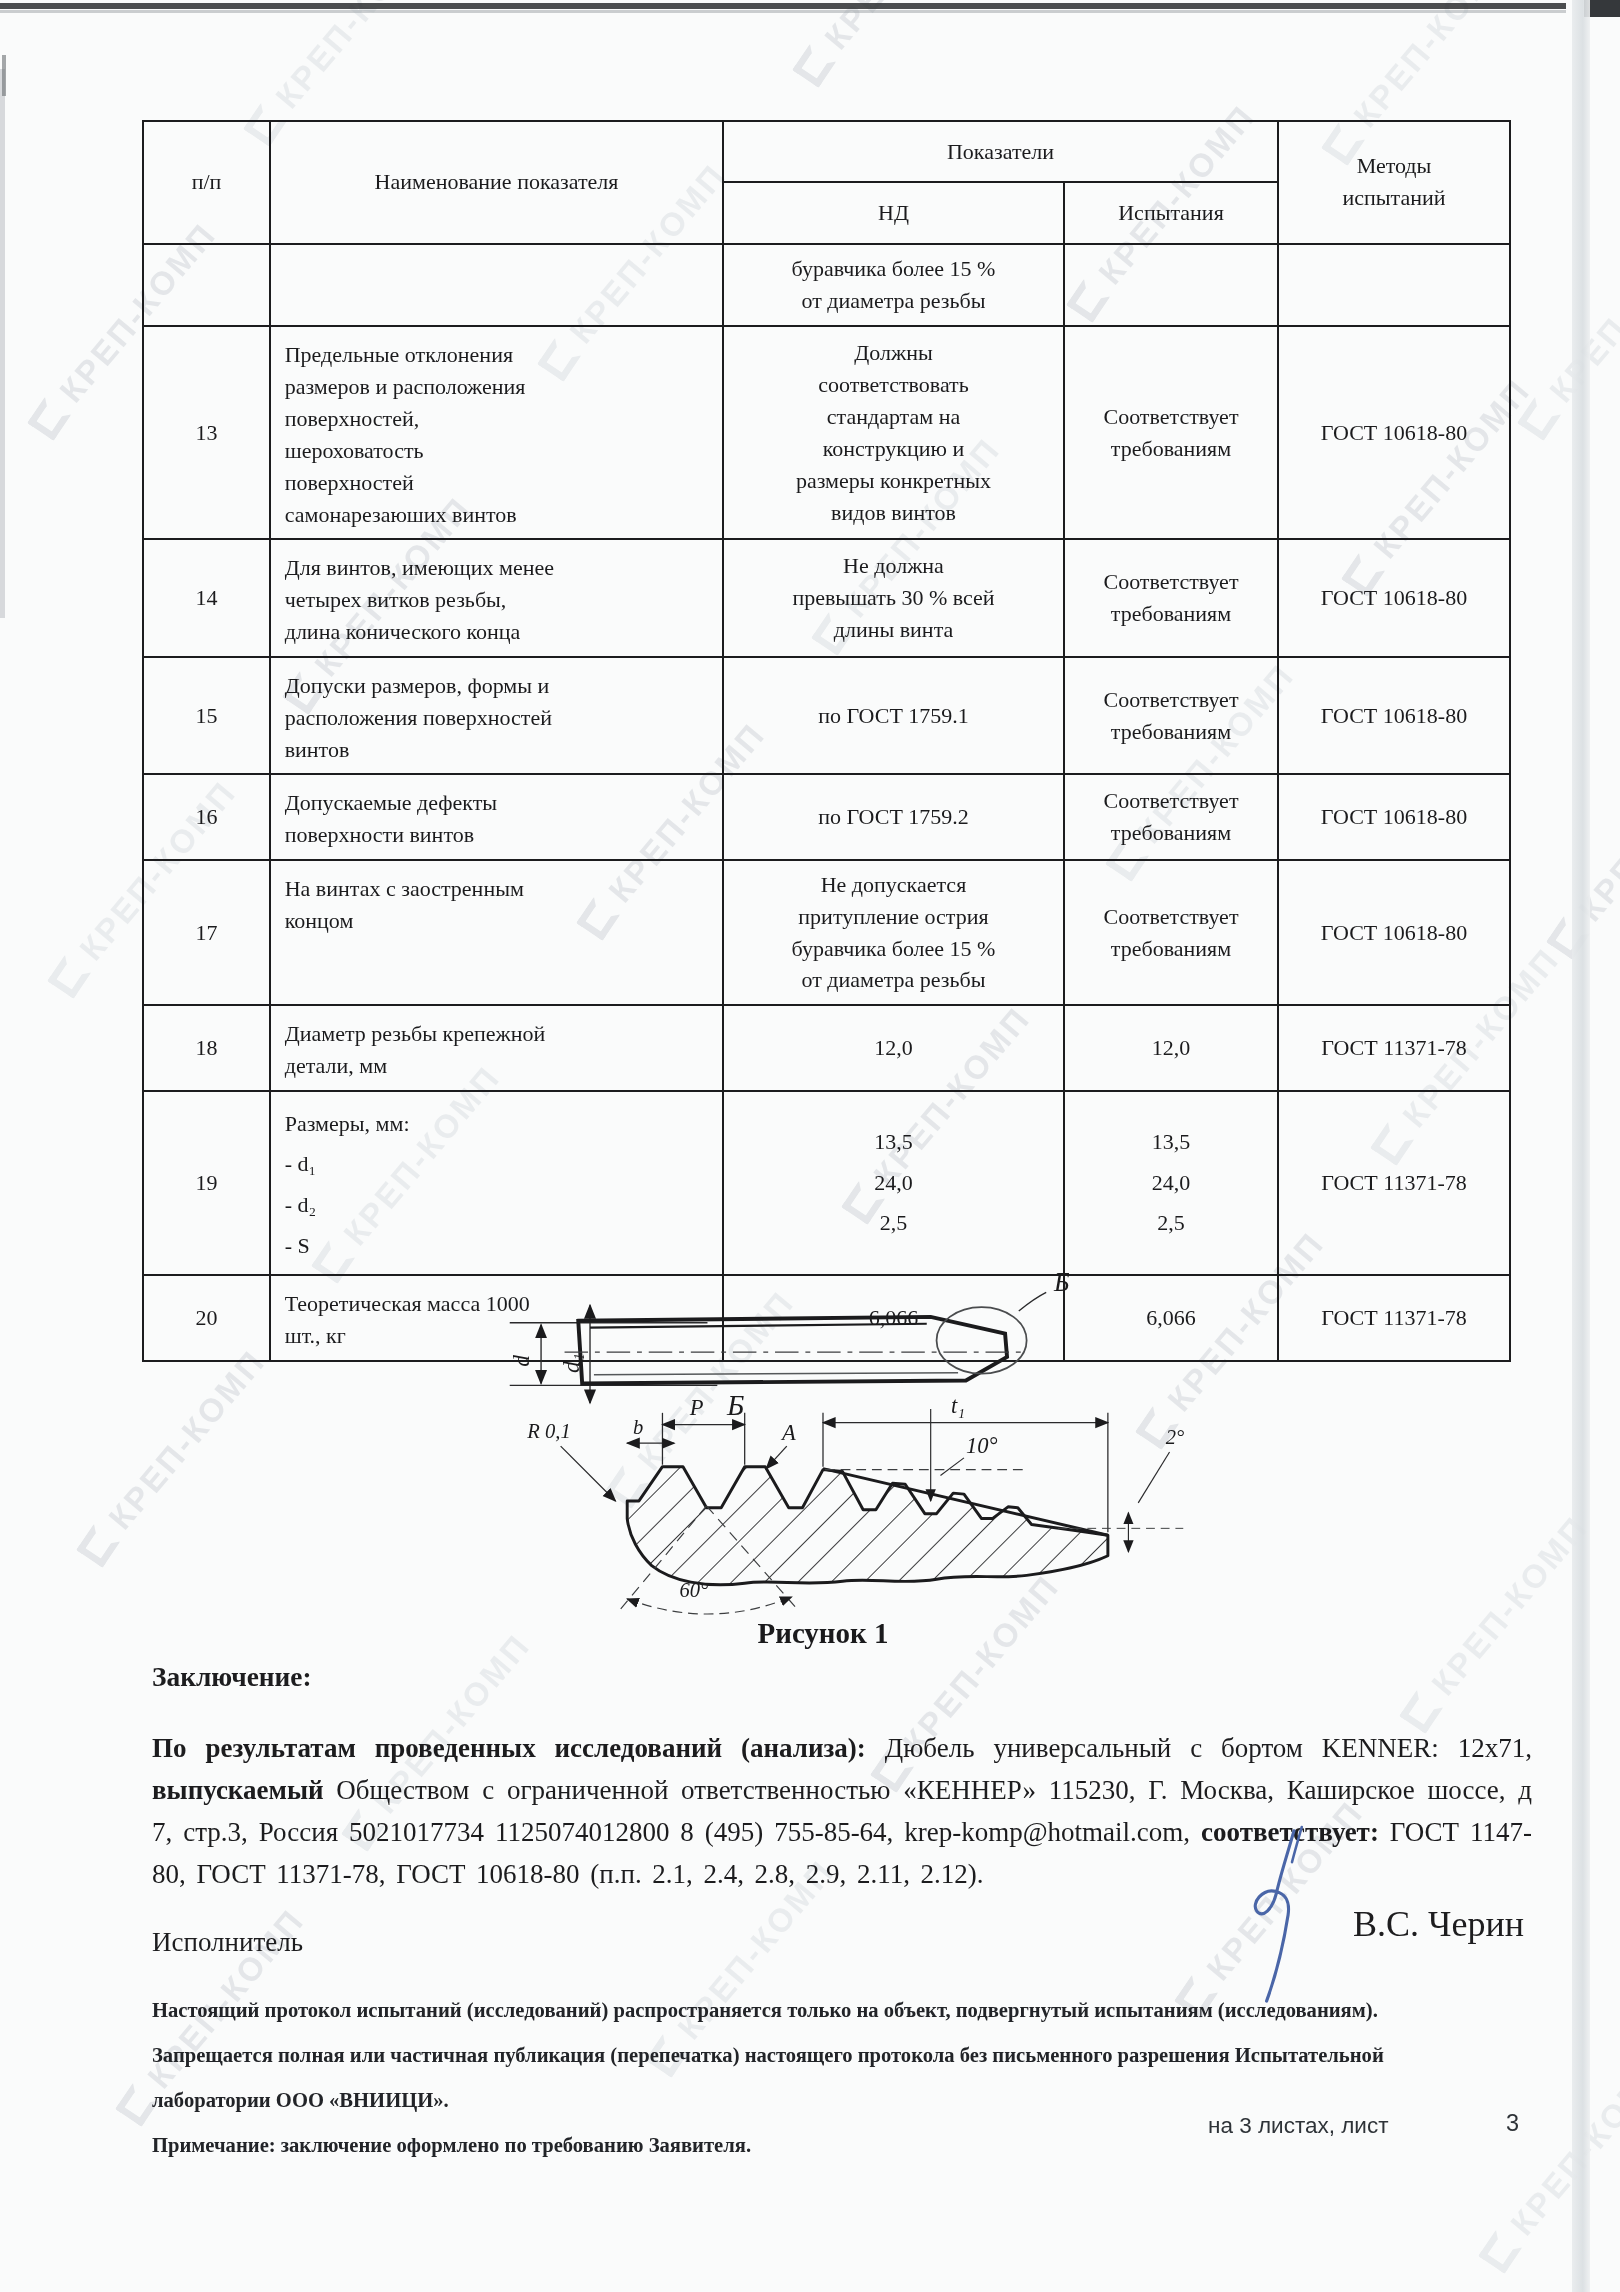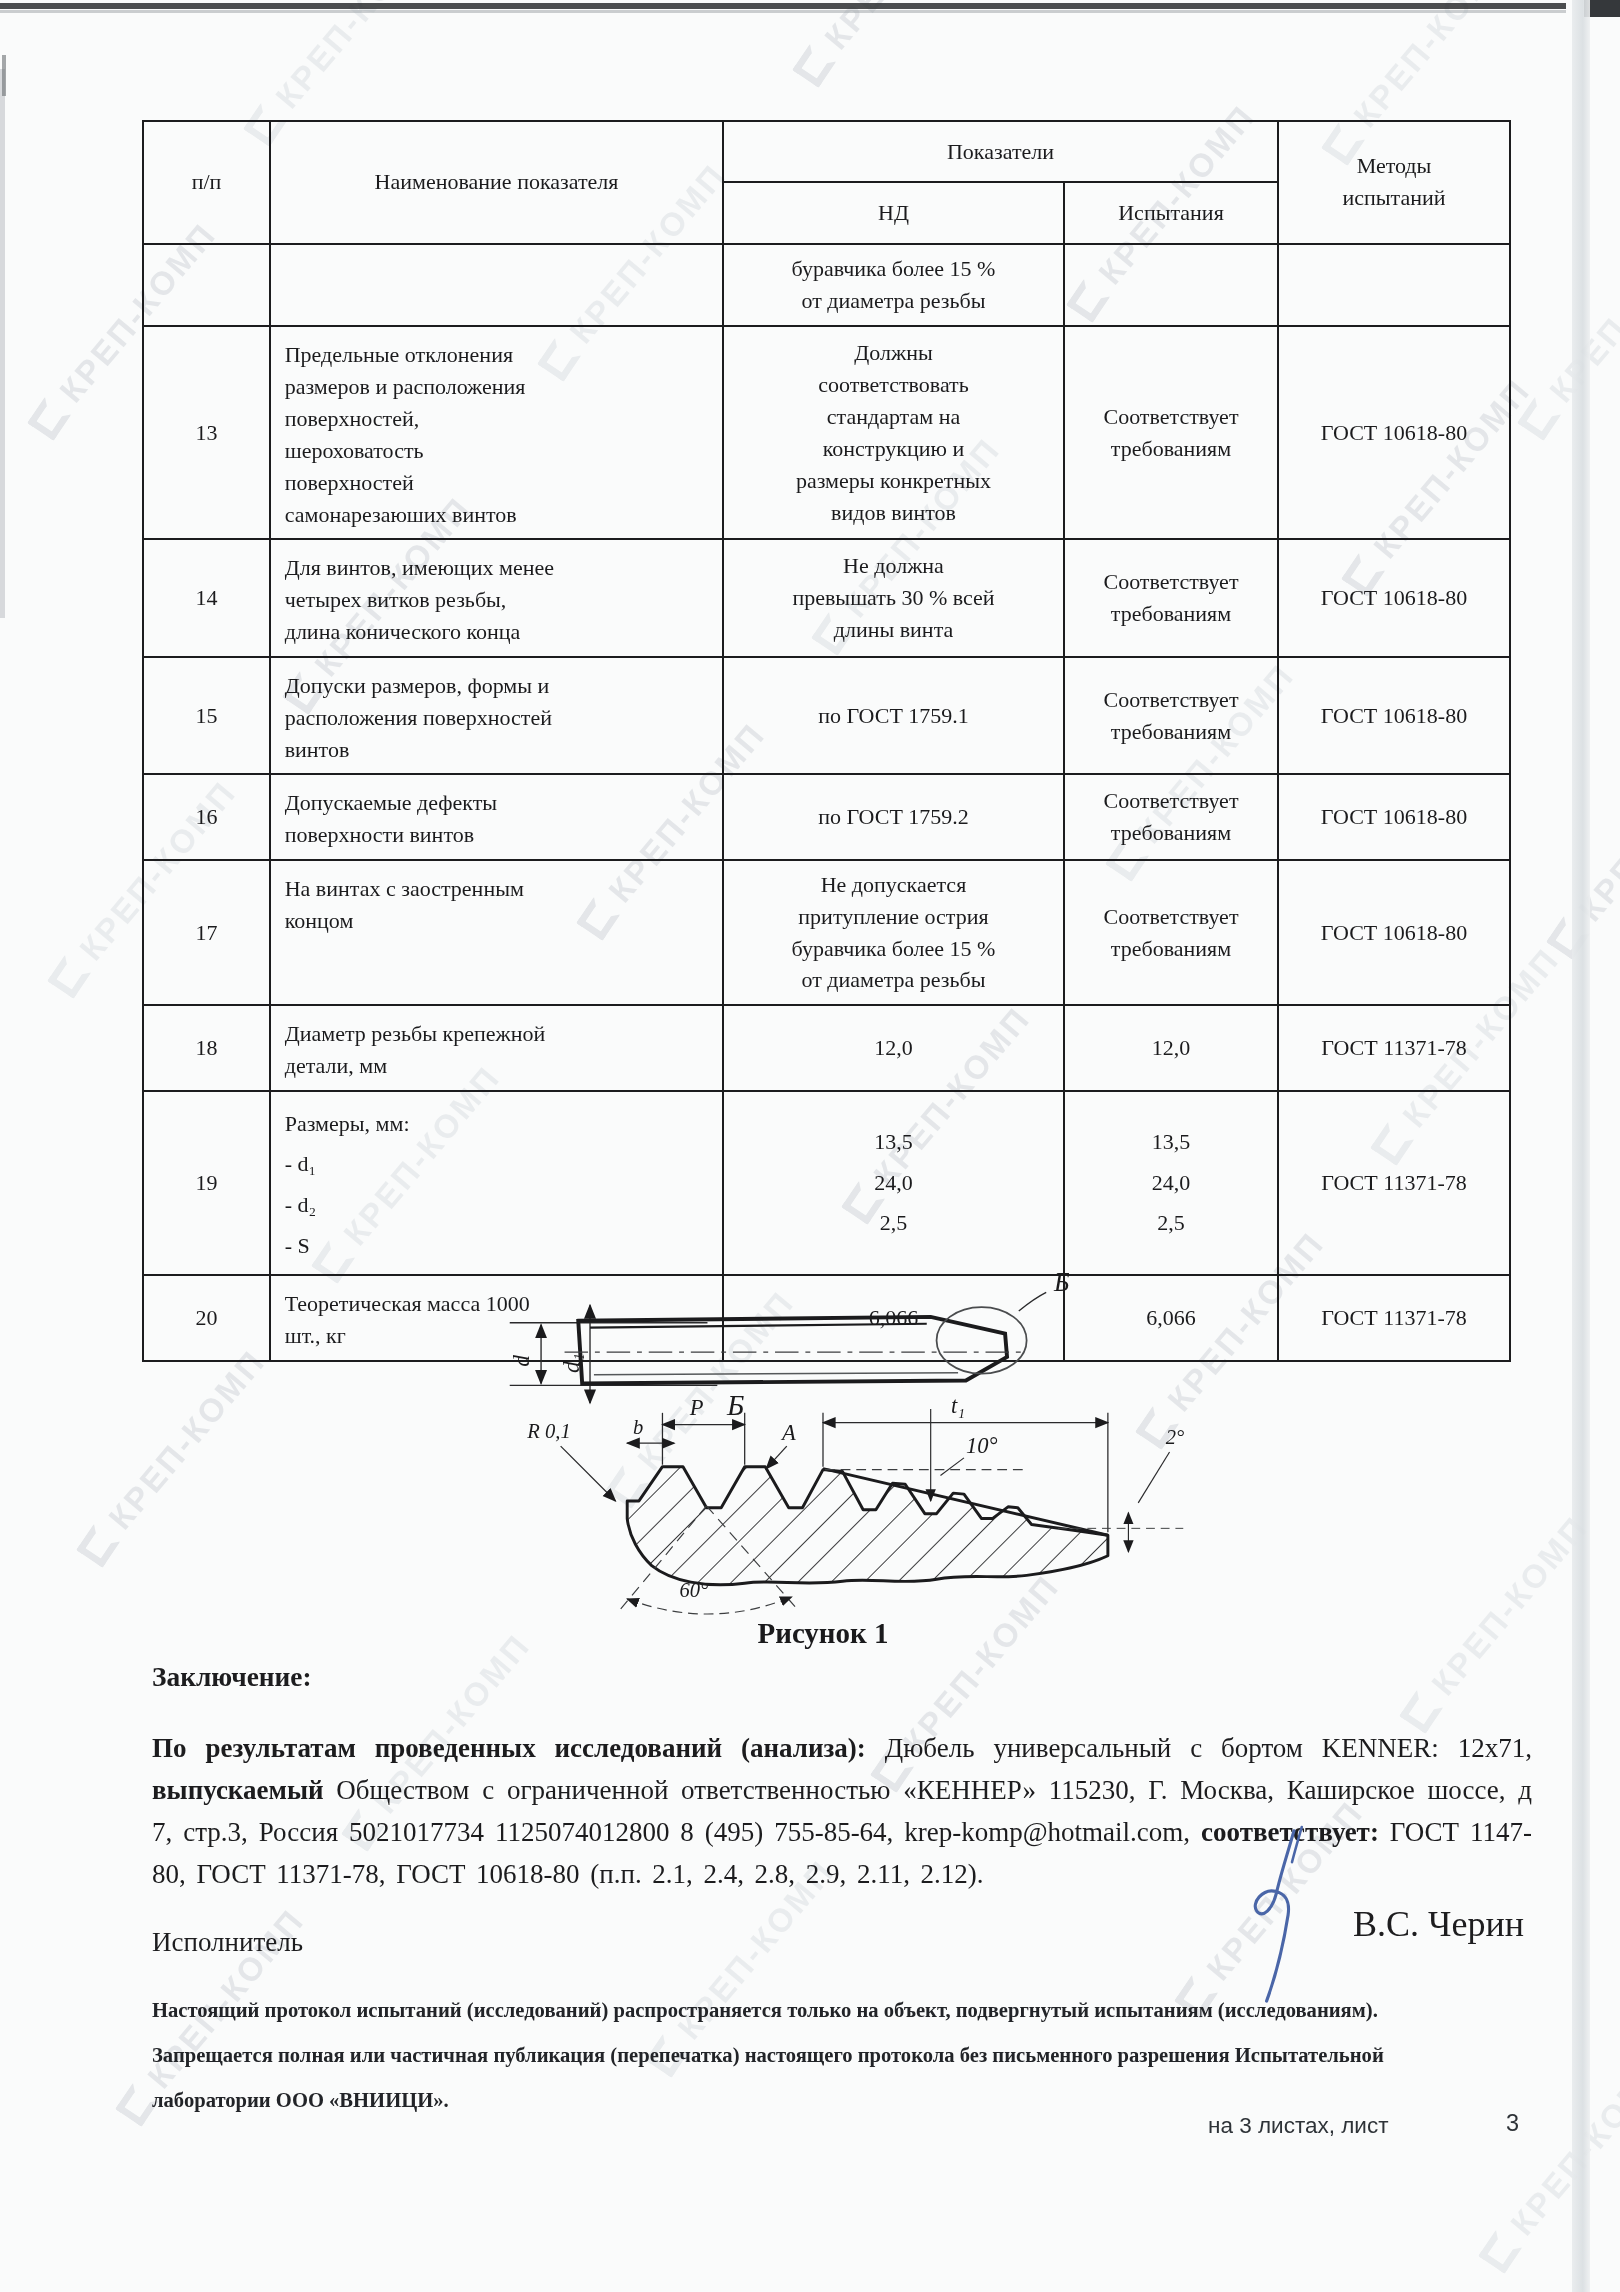--- a/index.html
+++ b/index.html
@@ -399,18 +399,19 @@
     <svg width="118" height="181" viewBox="0 0 120 185">
       <path d="M62,6 C54,34 48,52 44,70 C40,86 30,96 24,88 C18,80 30,64 44,68 C54,71 58,78 56,92 C50,130 42,158 34,180" fill="none" stroke="#4a66a8" stroke-width="3.2" stroke-linecap="round"></path>
       <path d="M70,2 C66,16 63,26 60,38" fill="none" stroke="#4a66a8" stroke-width="2.6" stroke-linecap="round"></path>
     </svg>
   </div>
 
   <div class="notes">
     <div>Настоящий протокол испытаний (исследований) распространяется только на объект, подвергнутый испытаниям (исследованиям).</div>
     <div>Запрещается полная или частичная публикация (перепечатка) настоящего протокола без письменного разрешения Испытательной</div>
     <div>лаборатории  ООО «ВНИИЦИ».</div>
+    <div>Примечание: заключение оформлено по требованию Заявителя.</div>
   </div>
 
   <div class="sheet-label">на 3  листах, лист</div>
   <div class="sheet-num">3</div>
 </div>
 
 
 </body></html>

